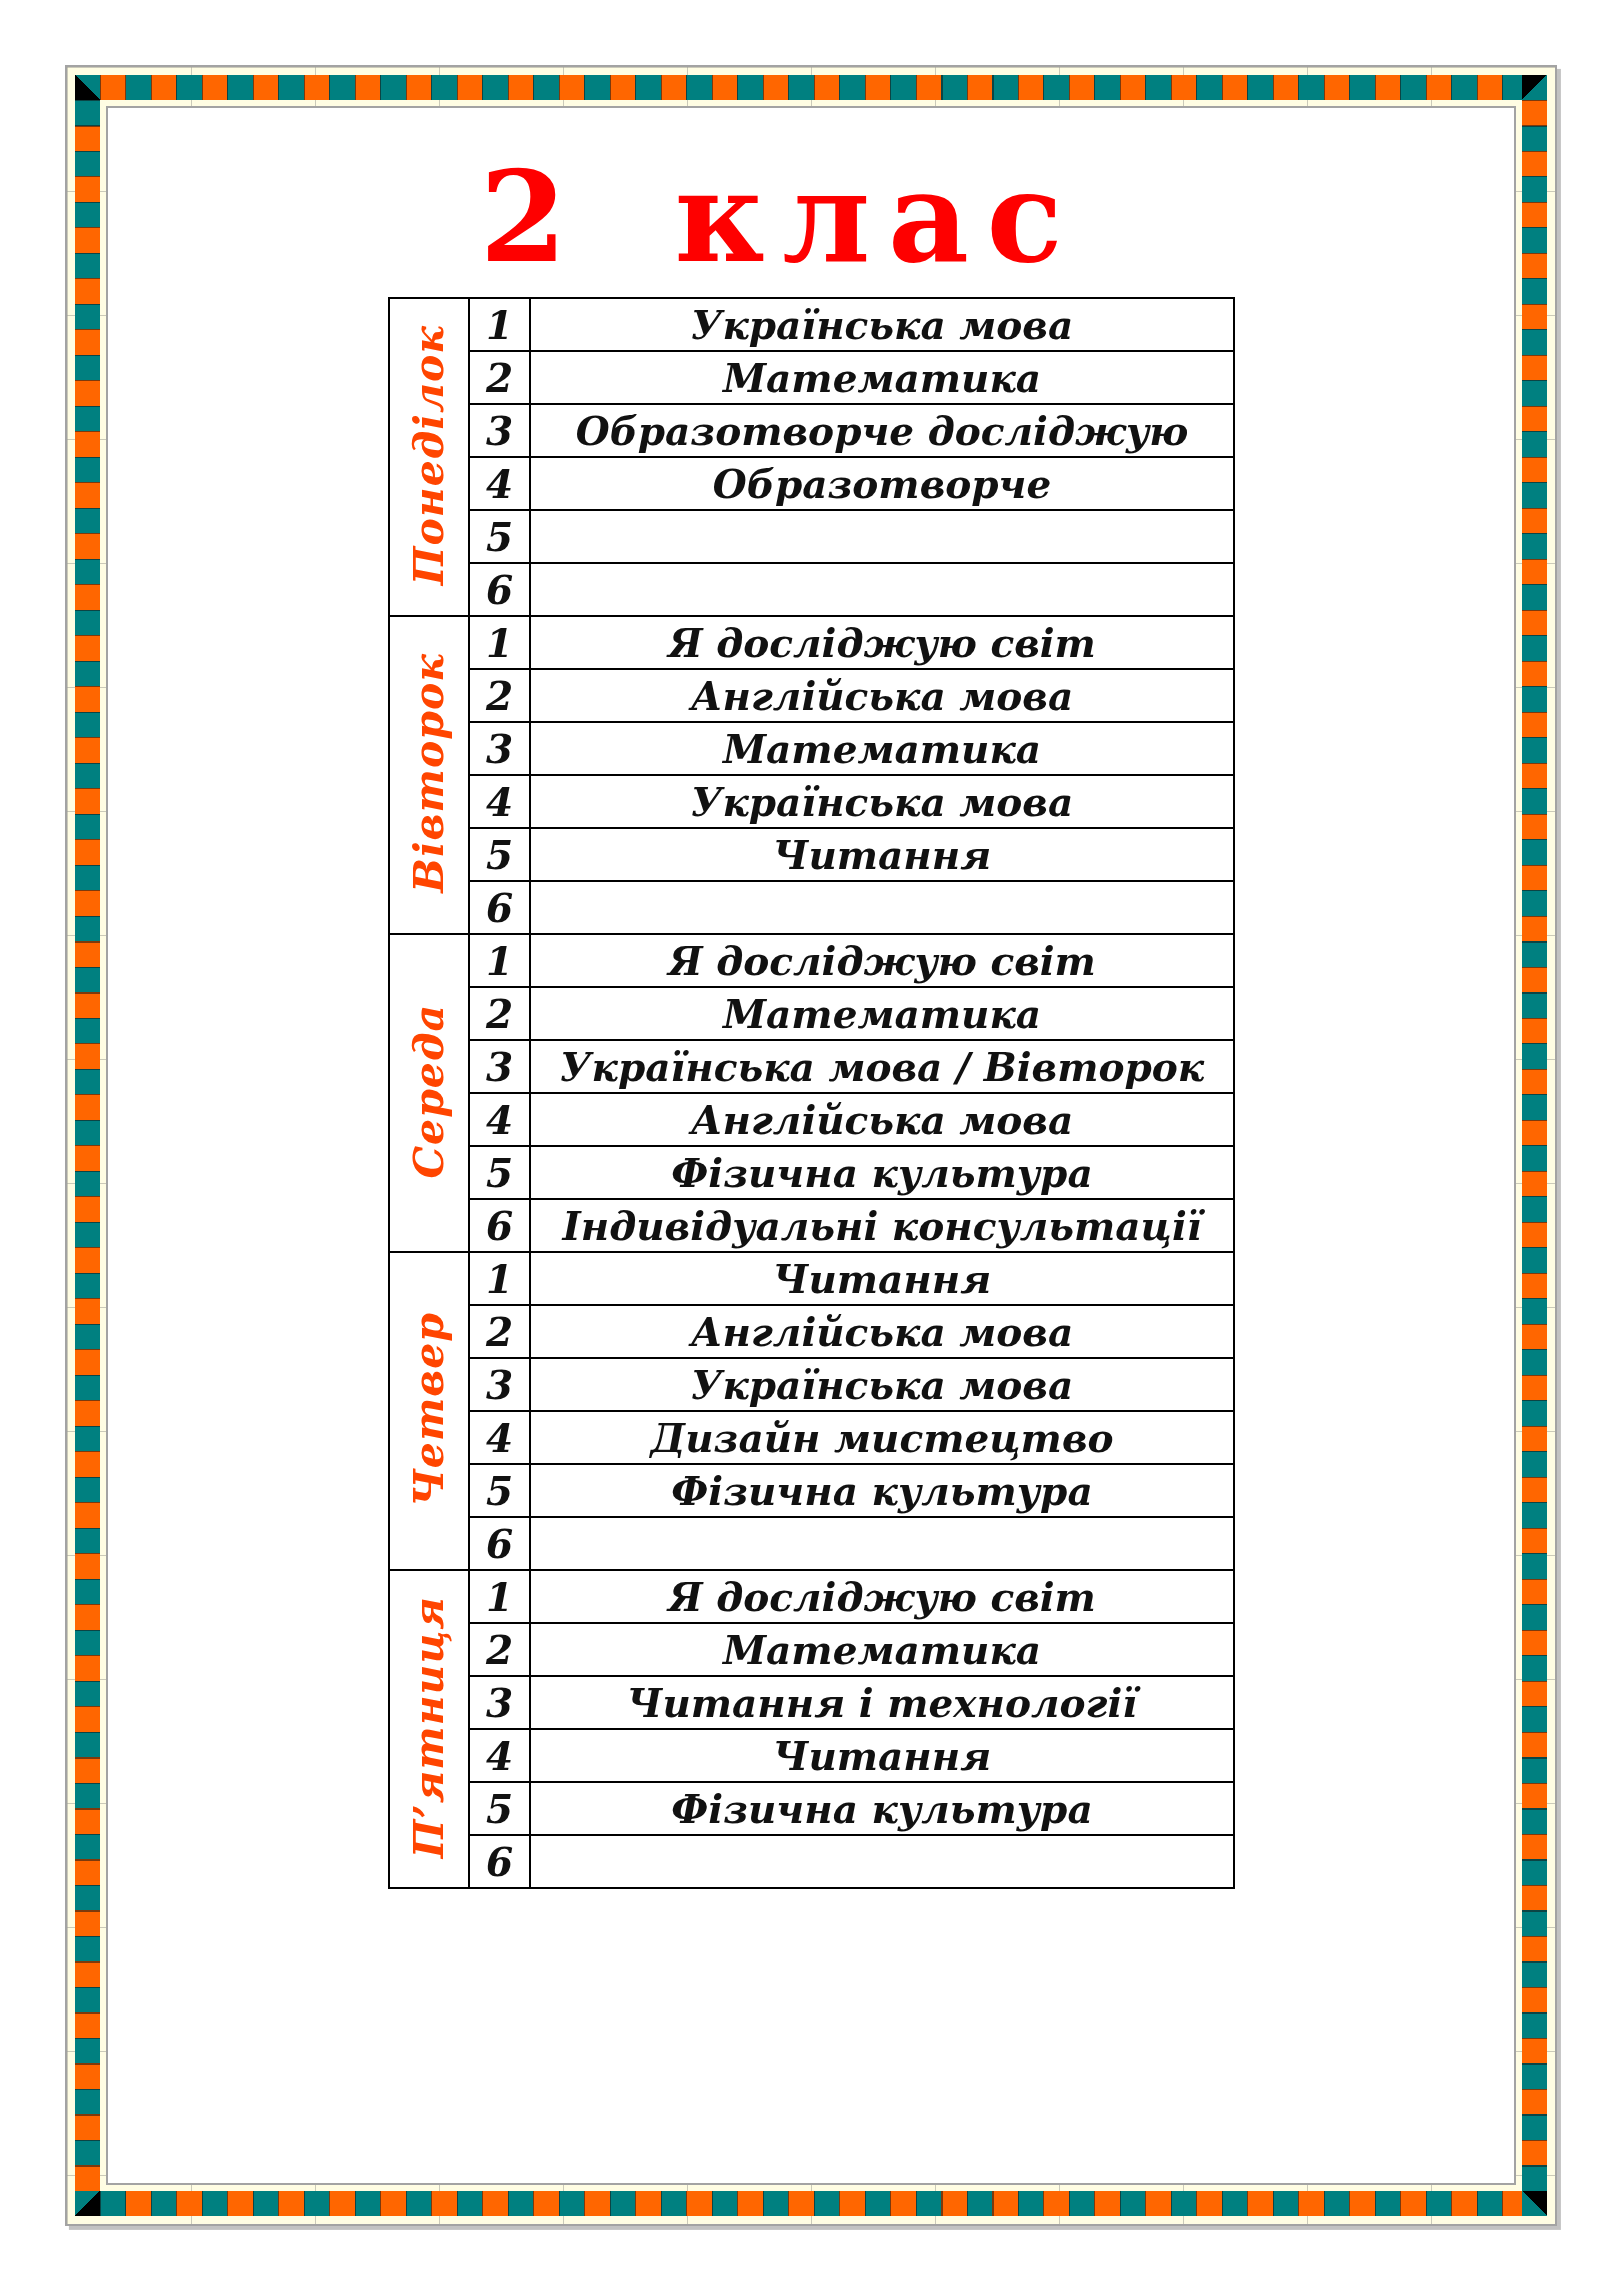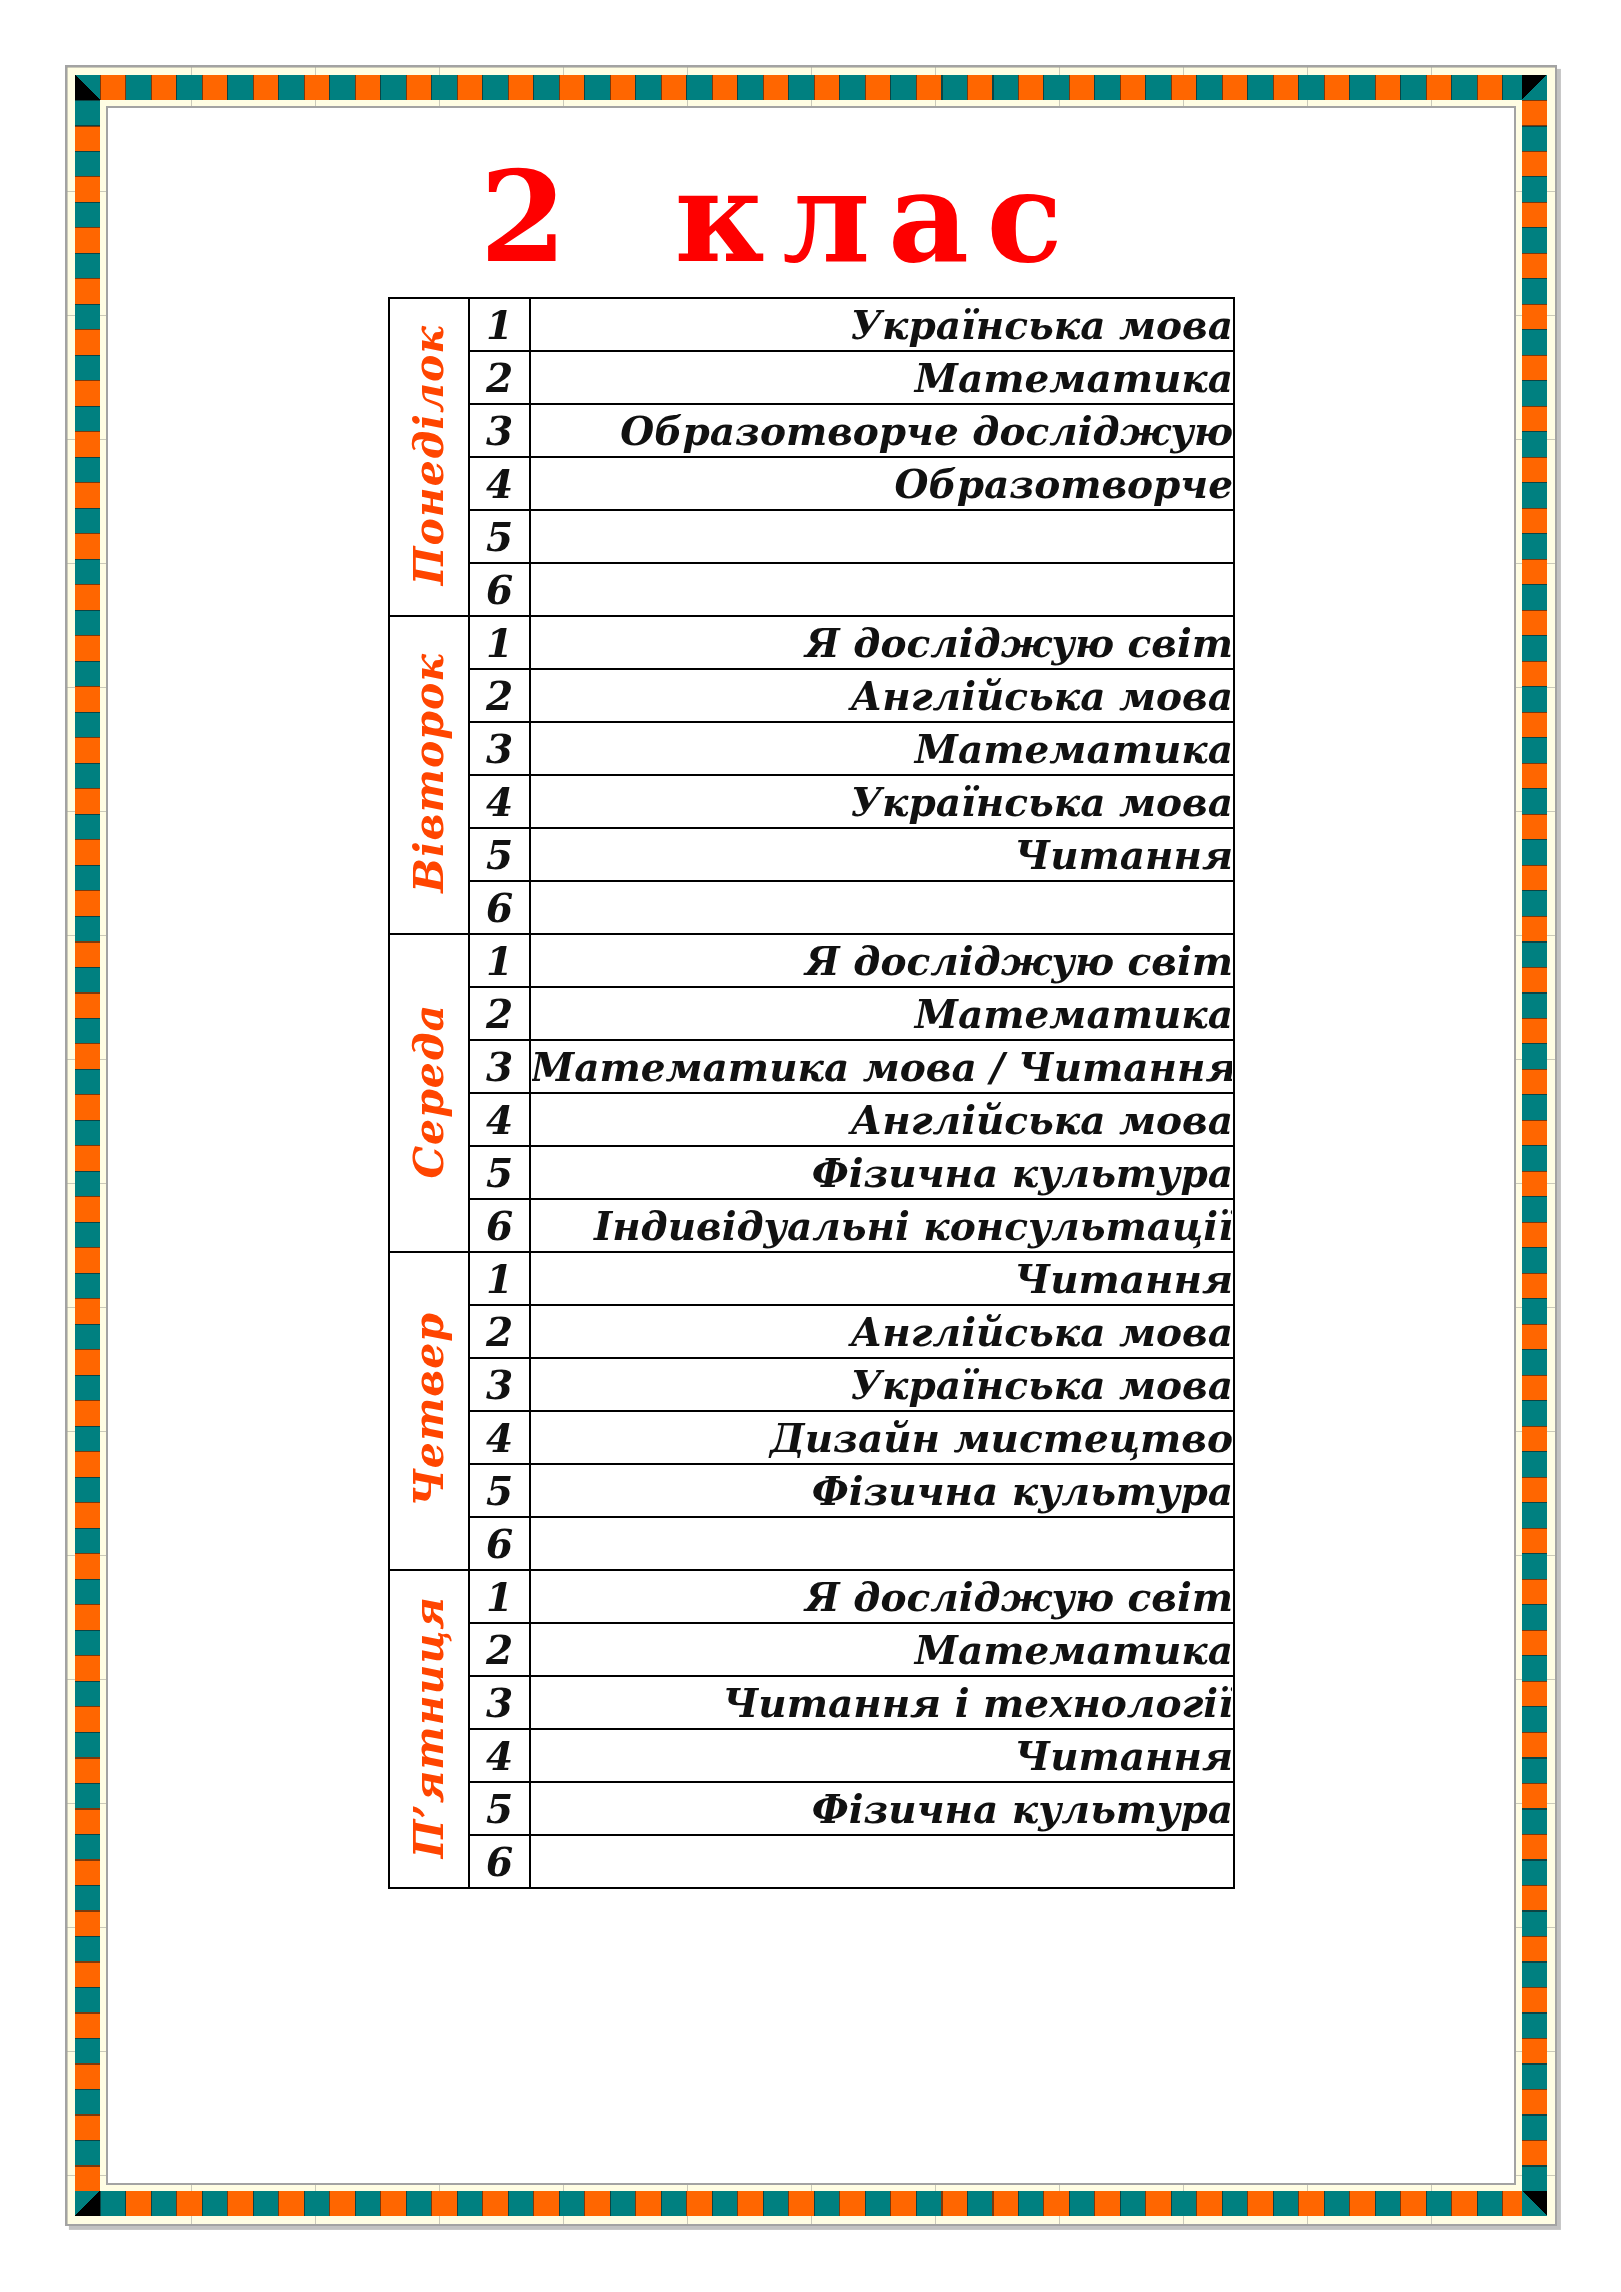--- a/index.html
+++ b/index.html
@@ -86,24 +86,23 @@
     font-size:41px;line-height:1;
     letter-spacing:1px;
     white-space:nowrap;
   }
   td.num{
     border-right:2.9px solid #000;
     text-align:center;vertical-align:middle;
     font-size:39px;color:#111;
   }
   td.subject{
-    text-align:right;vertical-align:middle;
+    text-align:center;vertical-align:middle;
     font-size:39px;color:#111;
     white-space:nowrap;
-    border-radius:9px;
   }
   tr.block-start td{border-top:2.9px solid #000;}
 </style>
 </head>
 <body>
 
 <div class="page">
 
   <div class="frame">
     <div class="band">
@@ -185,21 +184,21 @@
         <td class="day" rowspan="6"><span class="day-text" style="color:#ff4500">Середа</span></td>
         <td class="num">1</td>
         <td class="subject">Я досліджую світ</td>
       </tr>
       <tr>
           <td class="num">2</td>
           <td class="subject">Математика</td>
         </tr>
       <tr>
           <td class="num">3</td>
-          <td class="subject">Математика мова / Читання</td>
+          <td class="subject">Українська мова / Вівторок</td>
         </tr>
       <tr>
           <td class="num">4</td>
           <td class="subject">Англійська мова</td>
         </tr>
       <tr>
           <td class="num">5</td>
           <td class="subject">Фізична культура</td>
         </tr>
       <tr>

